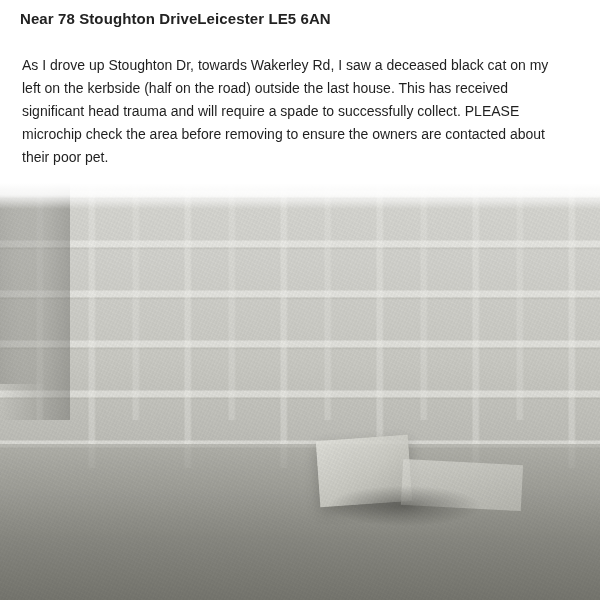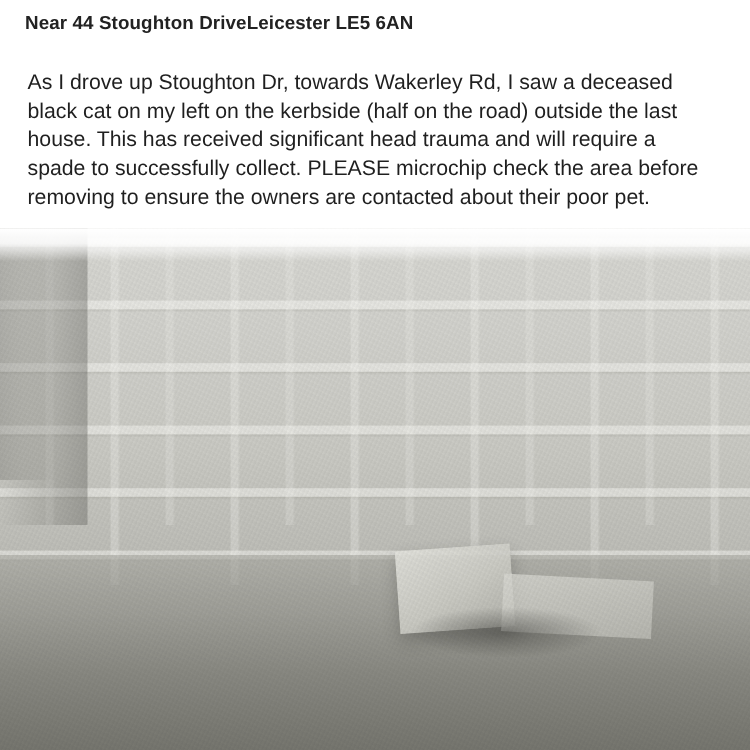--- a/index.html
+++ b/index.html
@@ -189,21 +189,21 @@
 
   
   .body-panel {
     position: relative;
     z-index: 2;
     background: #ffffff;
     padding: 18px 30px 14px 22px;
     box-sizing: border-box;
   }
   .report-text {
-    font-size: 17px;
+    font-size: 14px;
     line-height: 23px;
     color: #1f1f1f;
     margin: 0;
   }
 
   
   .panel-fade {
     position: relative;
     z-index: 2;
     height: 26px;
@@ -223,21 +223,21 @@
     <div class="photo-layer bg-streak-left"></div>
     <div class="photo-layer bg-streak-right"></div>
     <div class="photo-layer bg-ground"></div>
     <div class="bg-object"></div>
     <div class="bg-object-2"></div>
     <div class="bg-dark-patch"></div>
     <div class="photo-layer bg-grain"></div>
   </div>
 
   <div class="header">
-    <span class="header-title">Near 44 Stoughton DriveLeicester LE5 6AN</span>
+    <span class="header-title">Near 78 Stoughton DriveLeicester LE5 6AN</span>
   </div>
 
   <div class="body-panel">
     <p class="report-text">As I drove up Stoughton Dr, towards Wakerley Rd, I saw a deceased black cat on my left on the kerbside (half on the road) outside the last house. This has received significant head trauma and will require a spade to successfully collect. PLEASE microchip check the area before removing to ensure the owners are contacted about their poor pet.</p>
   </div>
 
   <div class="panel-fade"></div>
 
 </div>
 

